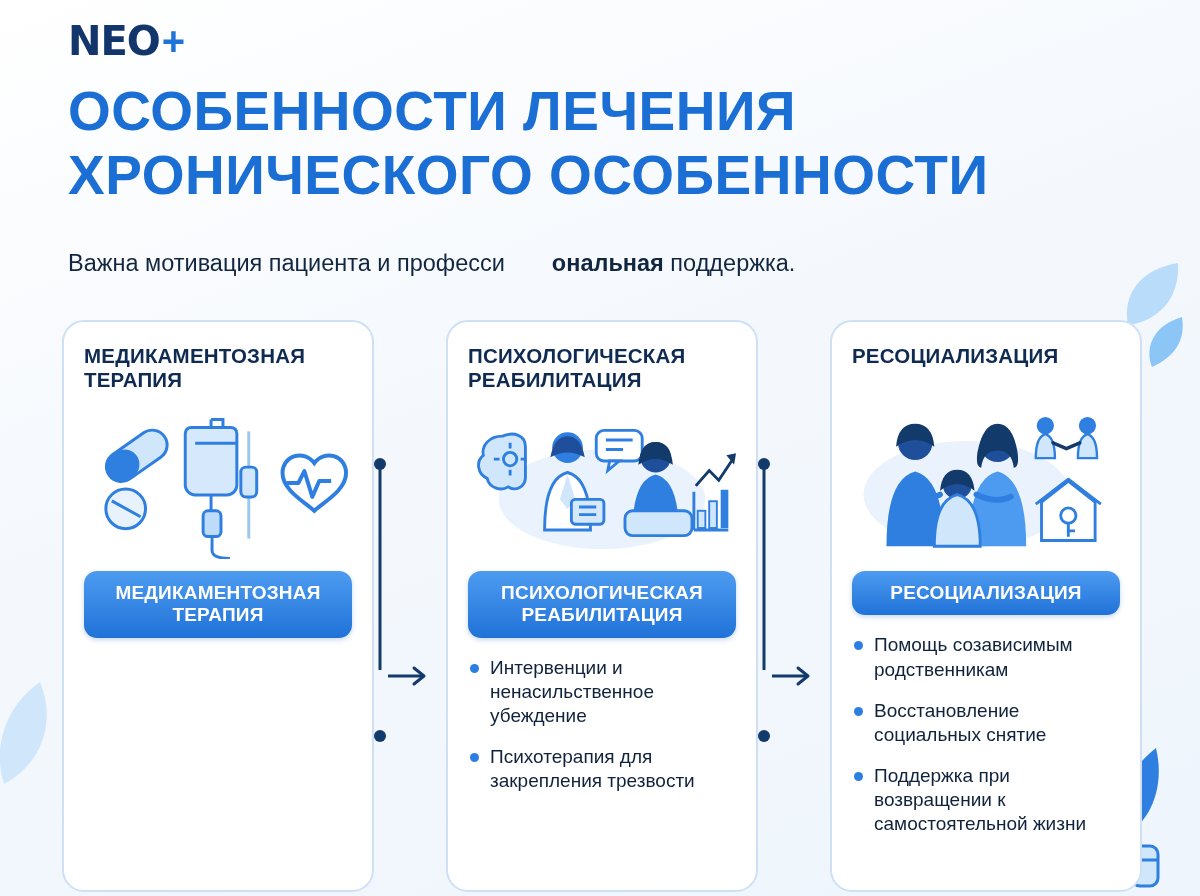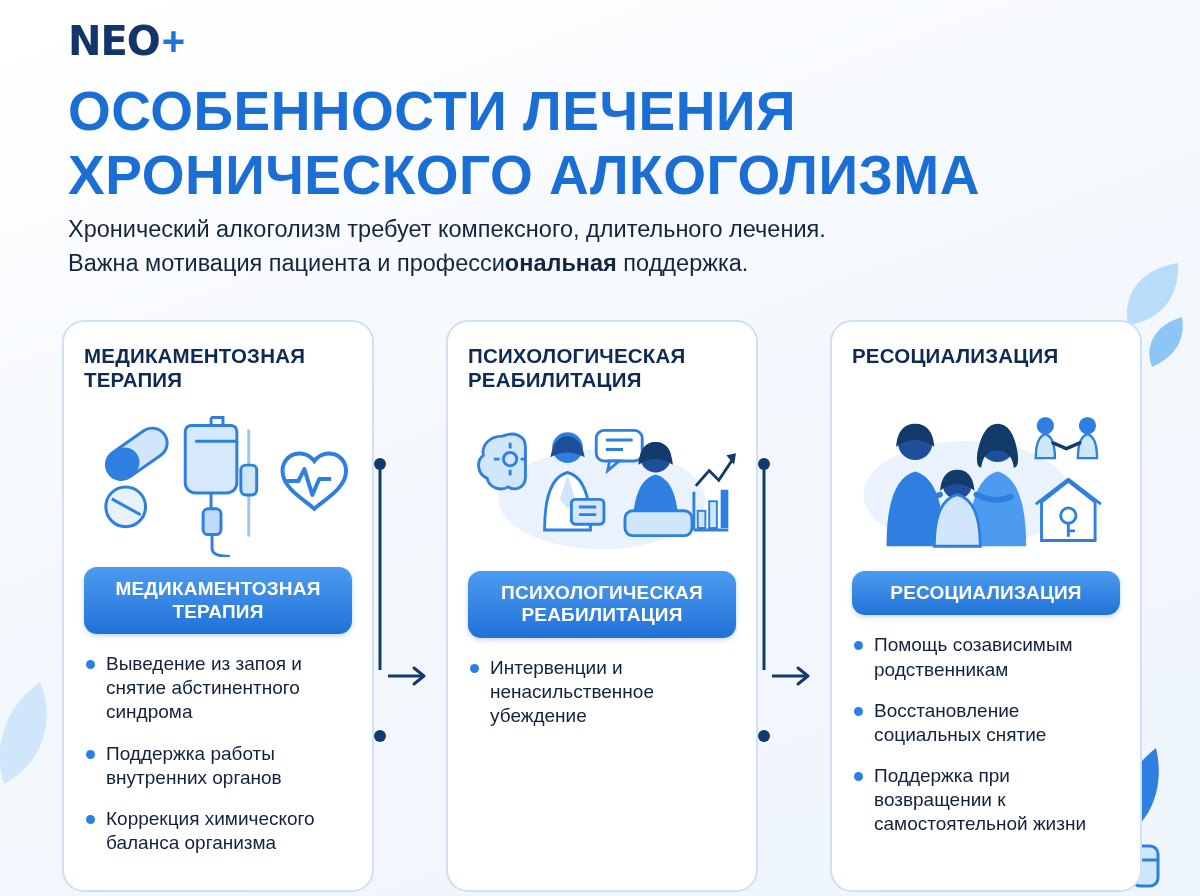--- a/index.html
+++ b/index.html
@@ -43,21 +43,21 @@
     letter-spacing: 0.5px;
     margin-top: 8px;
   }
   .subtitle {
     position: absolute; left: 68px; top: 212px;
     width: 1000px;
     font-size: 23.5px;
     line-height: 1.45;
     color: #12263f;
   }
-  .subtitle b { font-weight: 700; }
+  .subtitle b { font-weight: 700; margin-left: 47px; }
 
   
   .cards {
     position: absolute; left: 62px; top: 320px;
     width: 1080px; height: 572px;
     display: flex;
     align-items: stretch;
   }
   .card {
     position: relative;
@@ -150,25 +150,25 @@
     </svg>
   </div>
 
   <div class="logo">
     <span class="neo">NEO</span>
       <span class="plus">+</span>
   </div>
 
   <h1 class="title">
     <span>ОСОБЕННОСТИ ЛЕЧЕНИЯ</span><br>
-    <span>ХРОНИЧЕСКОГО АЛКОГОЛИЗМА</span>
+    <span>ХРОНИЧЕСКОГО ОСОБЕННОСТИ</span>
   </h1>
 
   <div class="subtitle">
-    <span>Хронический алкоголизм требует компексного, длительного лечения.</span><br>
+    <br>
     <span>Важна мотивация пациента и професси</span><b>ональная</b><span> поддержка.</span>
   </div>
 
   <div class="cards">
 
     <div class="card">
       <div class="card-heading">МЕДИКАМЕНТОЗНАЯ ТЕРАПИЯ</div>
       <div class="card-art">
         <svg width="270" height="150" viewBox="0 0 270 150">
 
@@ -188,25 +188,20 @@
           <path d="M129 128 v14 q0 8 18 8" stroke="#2f7fe0" stroke-width="3" fill="none"></path>
 
           <path d="M166 22 v108" stroke="#9cc8ef" stroke-width="3"></path>
           <rect x="158" y="58" width="16" height="30" rx="5" fill="#cfe6fb" stroke="#2f7fe0" stroke-width="3"></rect>
 
           <path d="M232 54 c-10 -14 -32 -8 -32 10 c0 18 24 30 32 38 c8 -8 32 -20 32 -38 c0 -18 -22 -24 -32 -10 z" fill="none" stroke="#2f7fe0" stroke-width="4"></path>
           <path d="M204 74 h12 l6 -12 l8 26 l7 -16 h12" stroke="#2f7fe0" stroke-width="4" fill="none" stroke-linejoin="round"></path>
         </svg>
       </div>
       <div class="pill-label">МЕДИКАМЕНТОЗНАЯ ТЕРАПИЯ</div>
-      <ul class="bullets">
-        <li>Выведение из запоя и снятие абстинентного синдрома</li>
-        <li>Поддержка работы внутренних органов</li>
-        <li>Коррекция химического баланса организма</li>
-      </ul>
     </div>
 
     <div class="connector">
       <svg width="72" height="400" viewBox="0 0 72 400">
         <circle cx="6" cy="58" r="6" fill="#123a6b"></circle>
         <path d="M6 58 v206" stroke="#123a6b" stroke-width="3" fill="none"></path>
         <circle cx="6" cy="330" r="6" fill="#123a6b"></circle>
         <path d="M14 270 h34" stroke="#123a6b" stroke-width="3" fill="none"></path>
         <path d="M40 262 l10 8 l-10 8" stroke="#123a6b" stroke-width="3" fill="none" stroke-linecap="round" stroke-linejoin="round"></path>
       </svg>
@@ -242,20 +237,21 @@
           <rect x="240" y="108" width="8" height="18" fill="#cfe6fb" stroke="#2f7fe0" stroke-width="2"></rect>
           <rect x="252" y="98" width="8" height="28" fill="#cfe6fb" stroke="#2f7fe0" stroke-width="2"></rect>
           <rect x="264" y="86" width="8" height="40" fill="#2f7fe0"></rect>
           <path d="M238 82 l14 -16 l10 10 l16 -24" stroke="#123a6b" stroke-width="3" fill="none"></path>
           <path d="M270 50 l10 -2 l-2 12z" fill="#123a6b"></path>
         </svg>
       </div>
       <div class="pill-label">ПСИХОЛОГИЧЕСКАЯ РЕАБИЛИТАЦИЯ</div>
       <ul class="bullets">
         <li>Интервенции и ненасильственное убеждение</li>
+        <li>Психотерапия для закрепления трезвости</li>
       </ul>
     </div>
 
     <div class="connector">
       <svg width="72" height="400" viewBox="0 0 72 400">
         <circle cx="6" cy="58" r="6" fill="#123a6b"></circle>
         <path d="M6 58 v206" stroke="#123a6b" stroke-width="3" fill="none"></path>
         <circle cx="6" cy="330" r="6" fill="#123a6b"></circle>
         <path d="M14 270 h34" stroke="#123a6b" stroke-width="3" fill="none"></path>
         <path d="M40 262 l10 8 l-10 8" stroke="#123a6b" stroke-width="3" fill="none" stroke-linecap="round" stroke-linejoin="round"></path>

